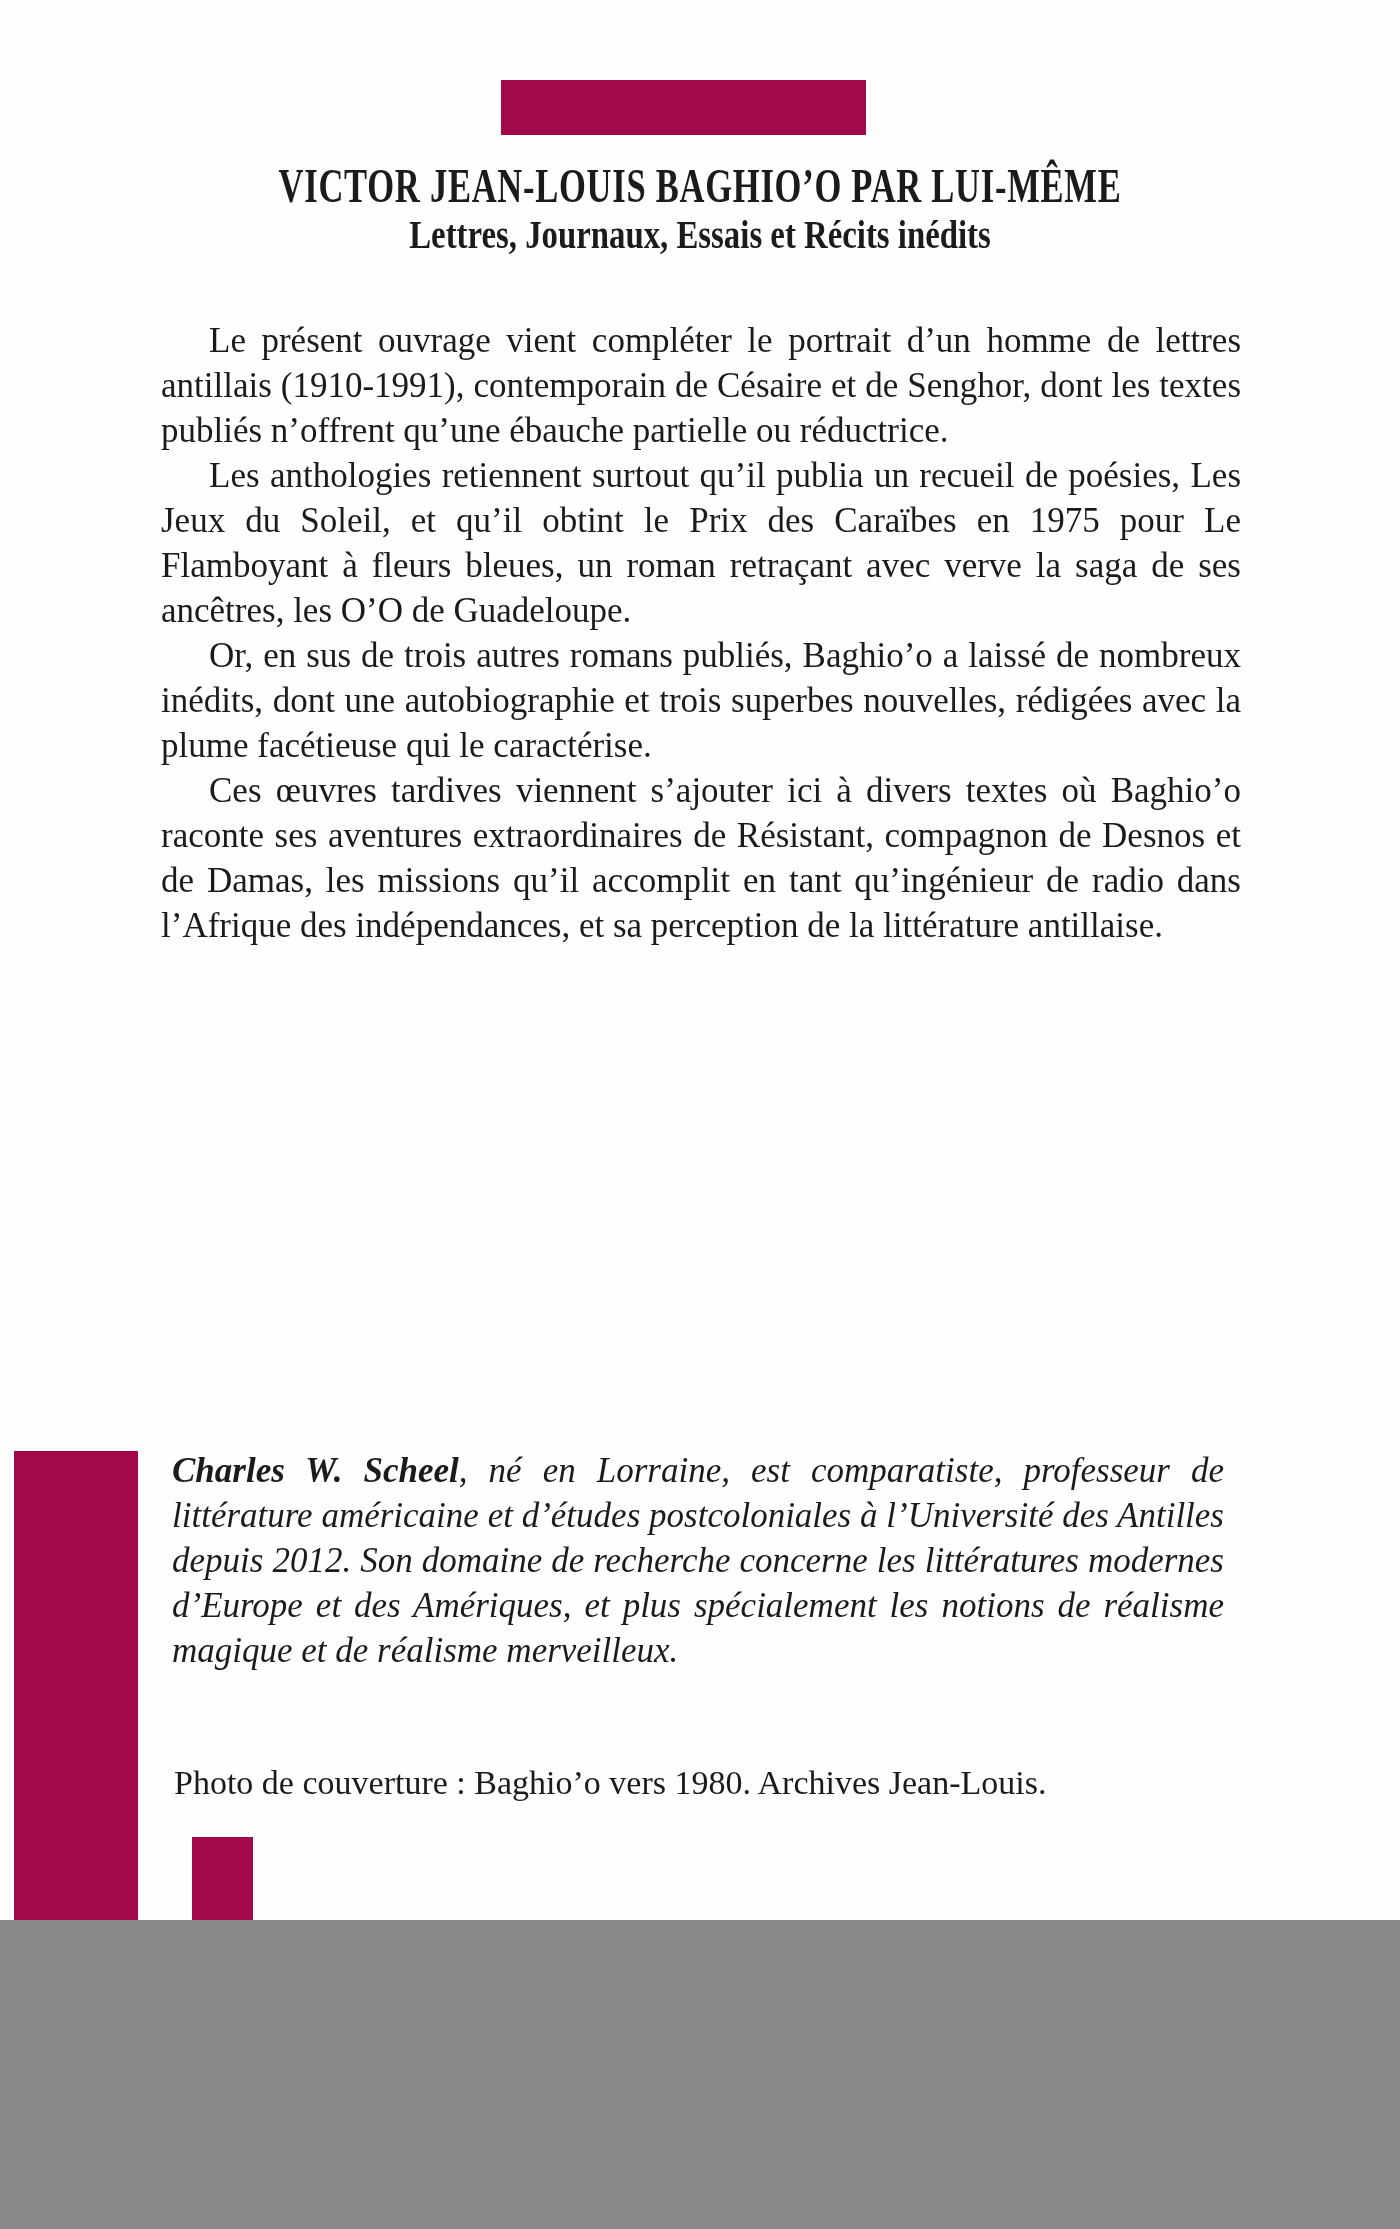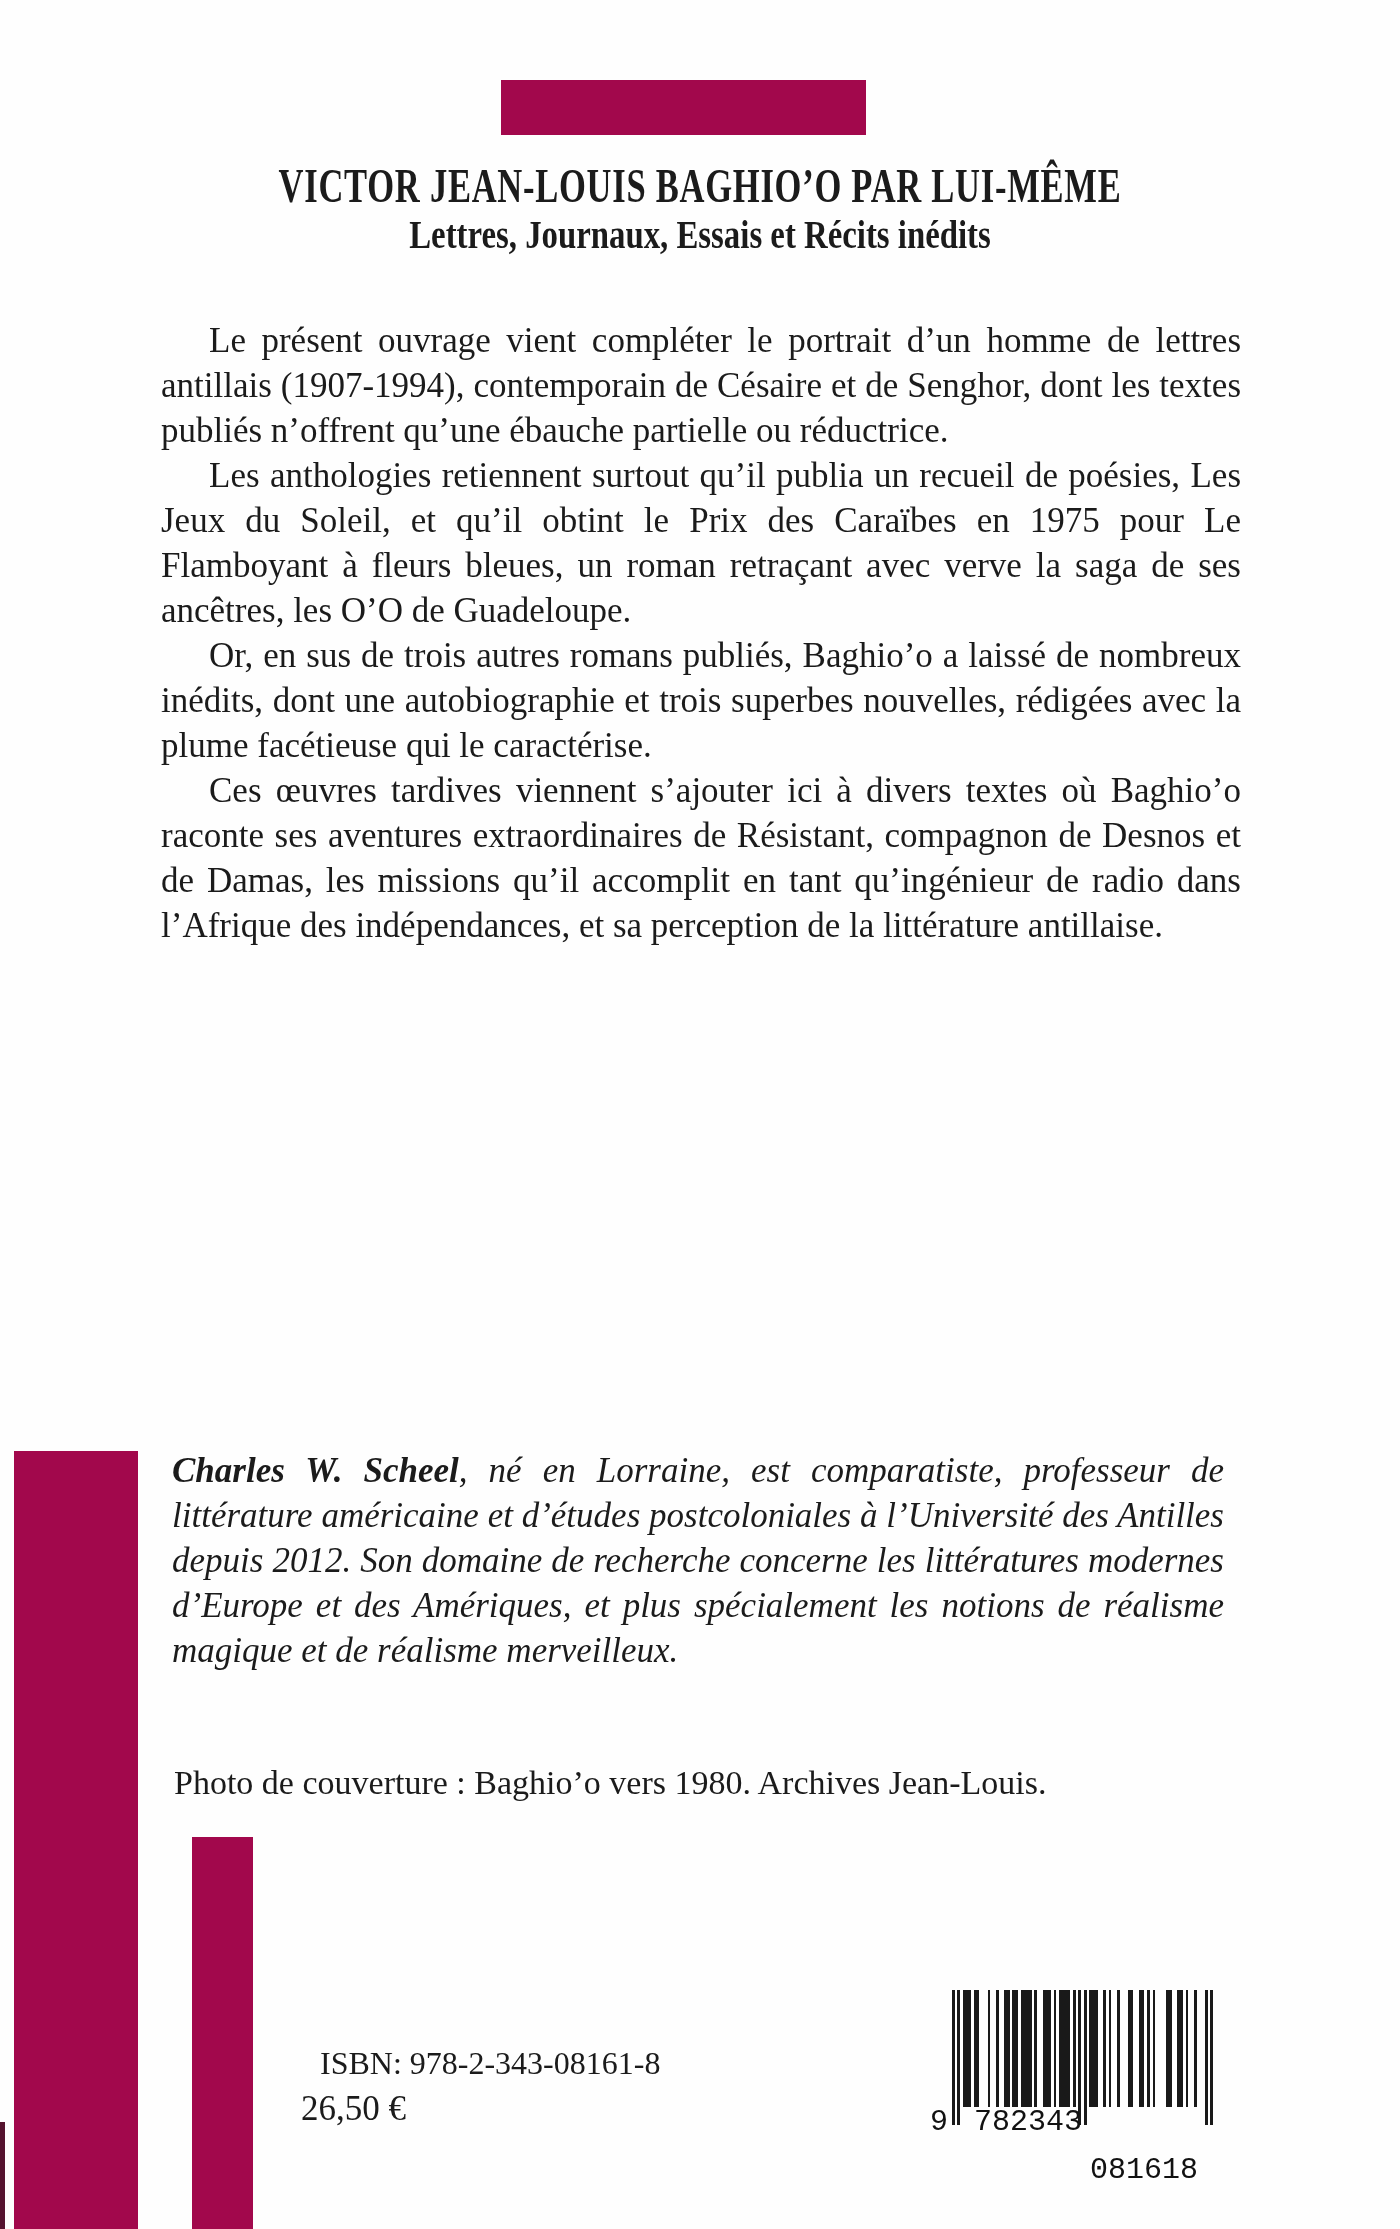--- a/index.html
+++ b/index.html
@@ -1,19 +1,19 @@
 <!DOCTYPE html>
 <html><head>
 <meta charset="utf-8">
 <style>
   html, body { margin: 0; padding: 0; background: #888; }
   .page {
     position: relative;
     width: 1400px;
-    height: 2229px;
+    height: 1920px;
     margin: 0 auto;
     background: #fefefe;
     color: #1b1b1b;
     font-family: "Liberation Serif", serif;
     overflow: hidden;
   }
   .bar { position: absolute; background: #A2084C; }
   .top-bar   { left: 501px; top: 80px;   width: 365px; height: 55px; }
   .left-bar  { left: 14px;  top: 1451px; width: 124px; height: 778px; }
   .small-bar { left: 192px; top: 1837px; width: 61px;  height: 392px; }
@@ -66,21 +66,21 @@
 <body>
 
 <div class="page">
 
   <div class="bar top-bar" style="background: rgb(162, 8, 76);"></div>
 
   <h1 class="title">VICTOR JEAN-LOUIS BAGHIO’O PAR LUI-MÊME</h1>
   <h2 class="subtitle">Lettres, Journaux, Essais et Récits inédits</h2>
 
   <div class="synopsis">
-    <p>Le présent ouvrage vient compléter le portrait d’un homme de lettres antillais (1907-1994), contemporain de Césaire et de Senghor, dont les textes publiés n’offrent qu’une ébauche partielle ou réductrice.</p>
+    <p>Le présent ouvrage vient compléter le portrait d’un homme de lettres antillais (1910-1991), contemporain de Césaire et de Senghor, dont les textes publiés n’offrent qu’une ébauche partielle ou réductrice.</p>
     <p>Les anthologies retiennent surtout qu’il publia un recueil de poésies, Les Jeux du Soleil, et qu’il obtint le Prix des Caraïbes en 1975 pour Le Flamboyant à fleurs bleues, un roman retraçant avec verve la saga de ses ancêtres, les O’O de Guadeloupe.</p>
     <p>Or, en sus de trois autres romans publiés, Baghio’o a laissé de nombreux inédits, dont une autobiographie et trois superbes nouvelles, rédigées avec la plume facétieuse qui le caractérise.</p>
     <p>Ces œuvres tardives viennent s’ajouter ici à divers textes où Baghio’o raconte ses aventures extraordinaires de Résistant, compagnon de Desnos et de Damas, les missions qu’il accomplit en tant qu’ingénieur de radio dans l’Afrique des indépendances, et sa perception de la littérature antillaise.</p>
   </div>
 
   <div class="bar left-bar" style="background: rgb(162, 8, 76);"></div>
 
   <p class="bio"><span class="author">Charles W. Scheel</span><span>, né en Lorraine, est comparatiste, professeur de littérature américaine et d’études postcoloniales à l’Université des Antilles depuis 2012. Son domaine de recherche concerne les littératures modernes d’Europe et des Amériques, et plus spécialement les notions de réalisme magique et de réalisme merveilleux.</span></p>
 
   <p class="credit">Photo de couverture : Baghio’o vers 1980. Archives Jean-Louis.</p>

